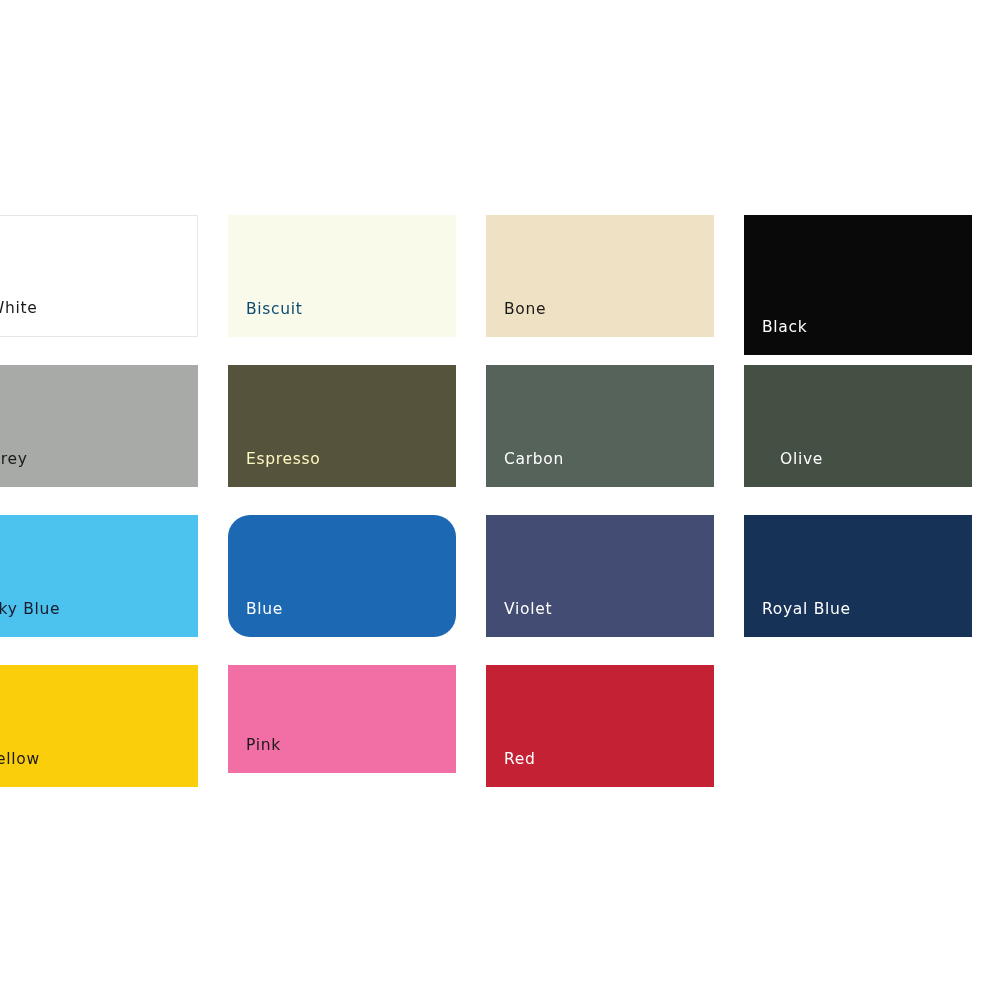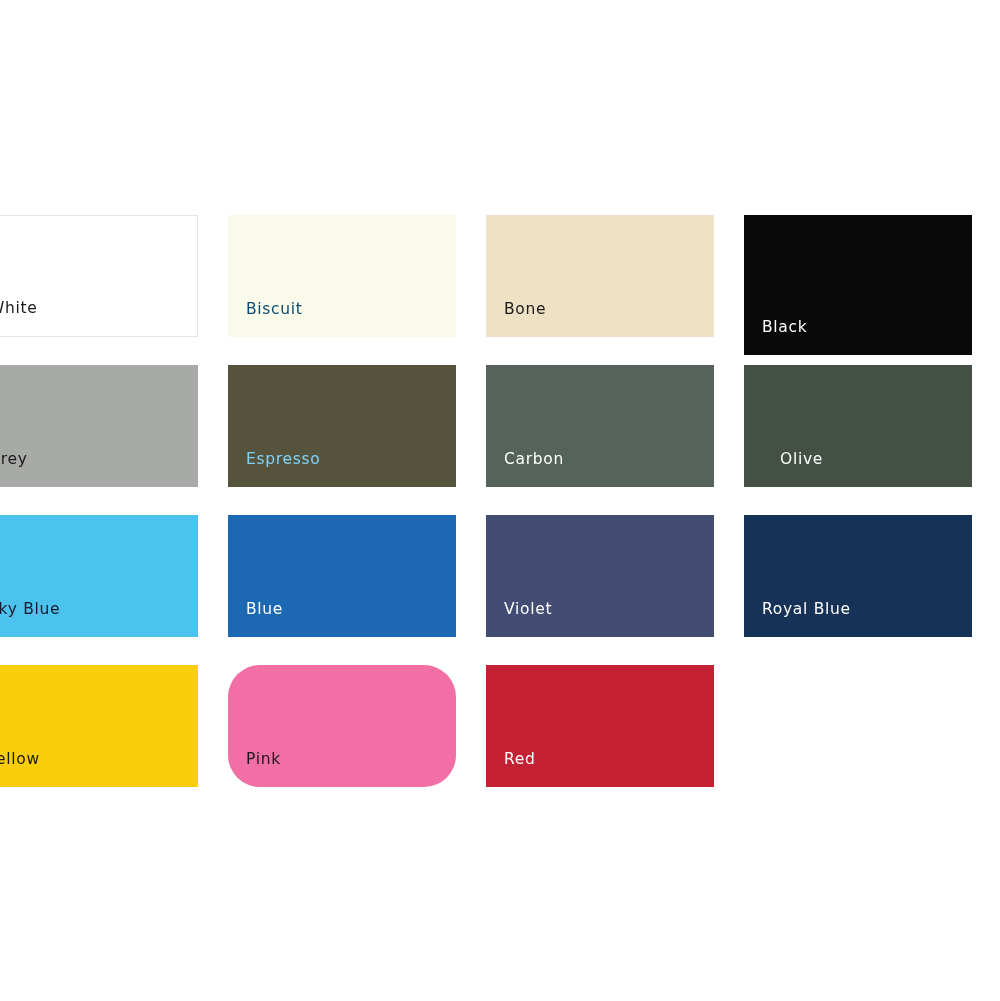--- a/index.html
+++ b/index.html
@@ -77,43 +77,43 @@
       <div class="swatch" style="background: rgb(239, 226, 196); width: 228px; height: 122px;">
         <span class="swatch-label" style="color: rgb(26, 26, 26);">Bone</span>
       </div>
       <div class="swatch" style="background: rgb(9, 9, 9); width: 228px; height: 140px;">
         <span class="swatch-label" style="color: rgb(255, 255, 255);">Black</span>
       </div>
       <div class="swatch" style="background: rgb(167, 170, 166); width: 228px; height: 122px;">
         <span class="swatch-label" style="color: rgb(26, 26, 26);">Grey</span>
       </div>
       <div class="swatch" style="background: rgb(86, 83, 60); width: 228px; height: 122px;">
-        <span class="swatch-label" style="color: #7dd3fc;">Espresso</span>
+        <span class="swatch-label" style="color: #fef9c3;">Espresso</span>
       </div>
       <div class="swatch" style="background: rgb(86, 99, 90); width: 228px; height: 122px;">
         <span class="swatch-label" style="color: rgb(255, 255, 255);">Carbon</span>
       </div>
       <div class="swatch" style="background: rgb(68, 80, 67); width: 228px; height: 122px;">
         <span class="swatch-label" style="color: rgb(255, 255, 255); padding-left: 36px;">Olive</span>
       </div>
       <div class="swatch" style="background: rgb(76, 195, 238); width: 228px; height: 122px;">
         <span class="swatch-label" style="color: rgb(26, 26, 46);">Sky Blue</span>
       </div>
-      <div class="swatch" style="background: rgb(28, 104, 179); width: 228px; height: 122px;">
+      <div class="swatch" style="background: rgb(28, 104, 179); width: 228px; height: 122px; border-radius: 22px;">
         <span class="swatch-label" style="color: rgb(255, 255, 255);">Blue</span>
       </div>
       <div class="swatch" style="background: rgb(67, 76, 114); width: 228px; height: 122px;">
         <span class="swatch-label" style="color: rgb(255, 255, 255);">Violet</span>
       </div>
       <div class="swatch" style="background: rgb(23, 50, 87); width: 228px; height: 122px;">
         <span class="swatch-label" style="color: rgb(255, 255, 255); margin-top: 32px;">Royal Blue</span>
       </div>
       <div class="swatch" style="background: rgb(251, 206, 11); width: 228px; height: 122px;">
         <span class="swatch-label" style="color: rgb(26, 26, 26);">Yellow</span>
       </div>
-      <div class="swatch" style="background: rgb(242, 111, 165); width: 228px; height: 122px; border-radius: 32px;">
+      <div class="swatch" style="background: rgb(242, 111, 165); width: 228px; height: 108px;">
         <span class="swatch-label" style="color: rgb(26, 26, 26);">Pink</span>
       </div>
       <div class="swatch" style="background: rgb(196, 34, 52); width: 228px; height: 122px;">
         <span class="swatch-label" style="color: rgb(255, 255, 255);">Red</span>
       </div>
     </div>
 </div>
 
 </body></html>

